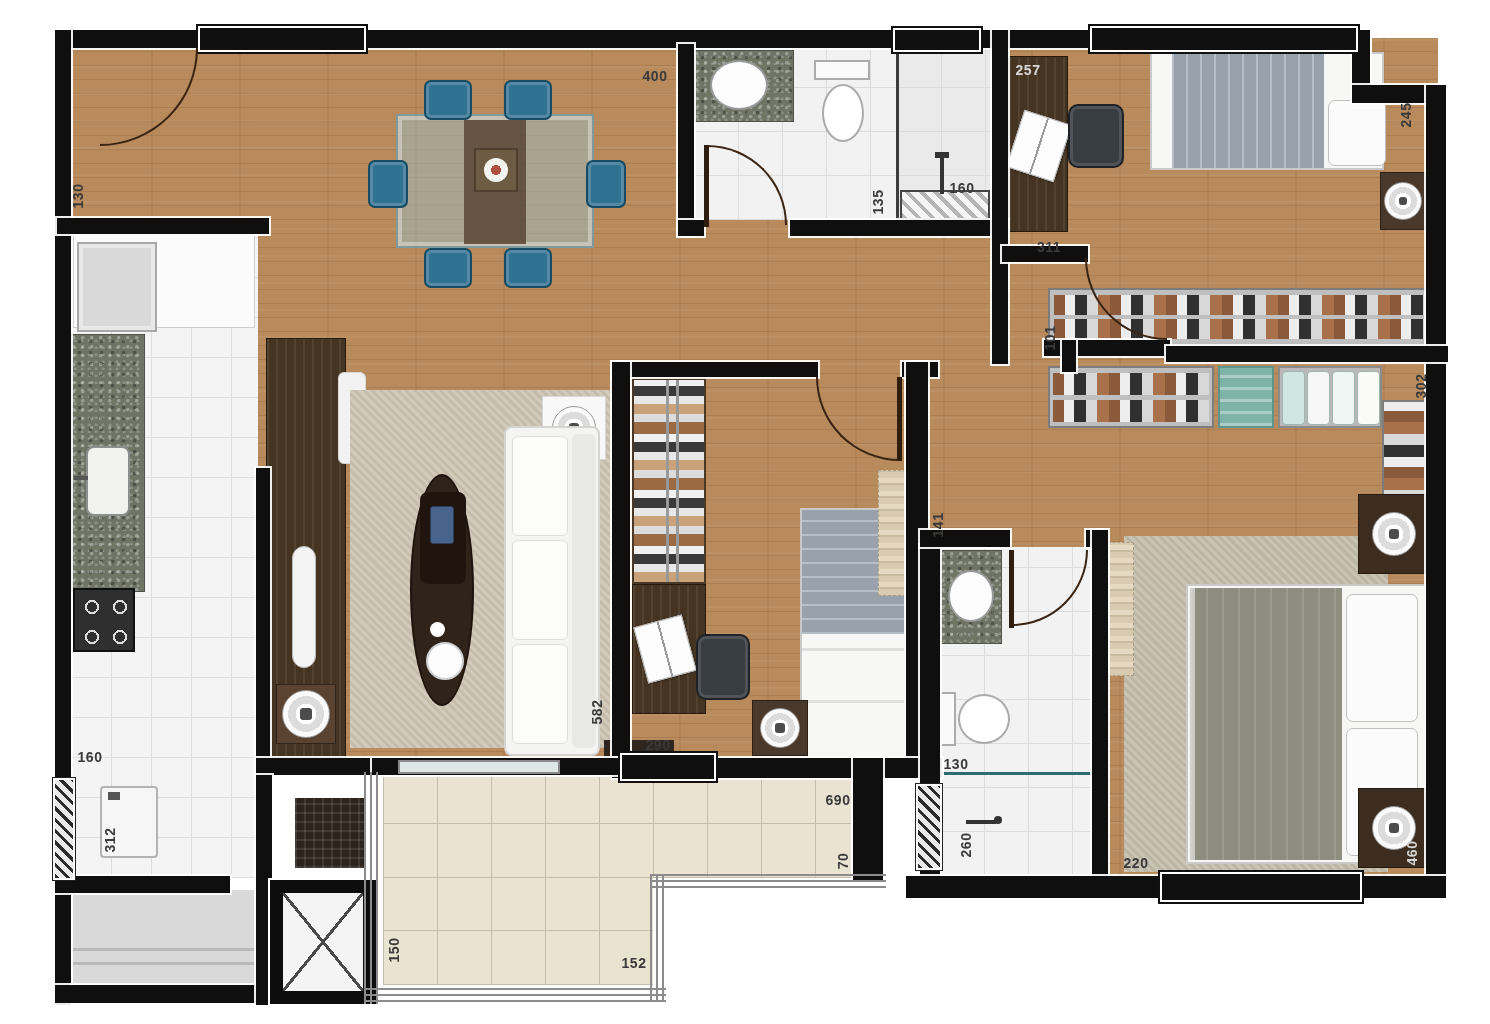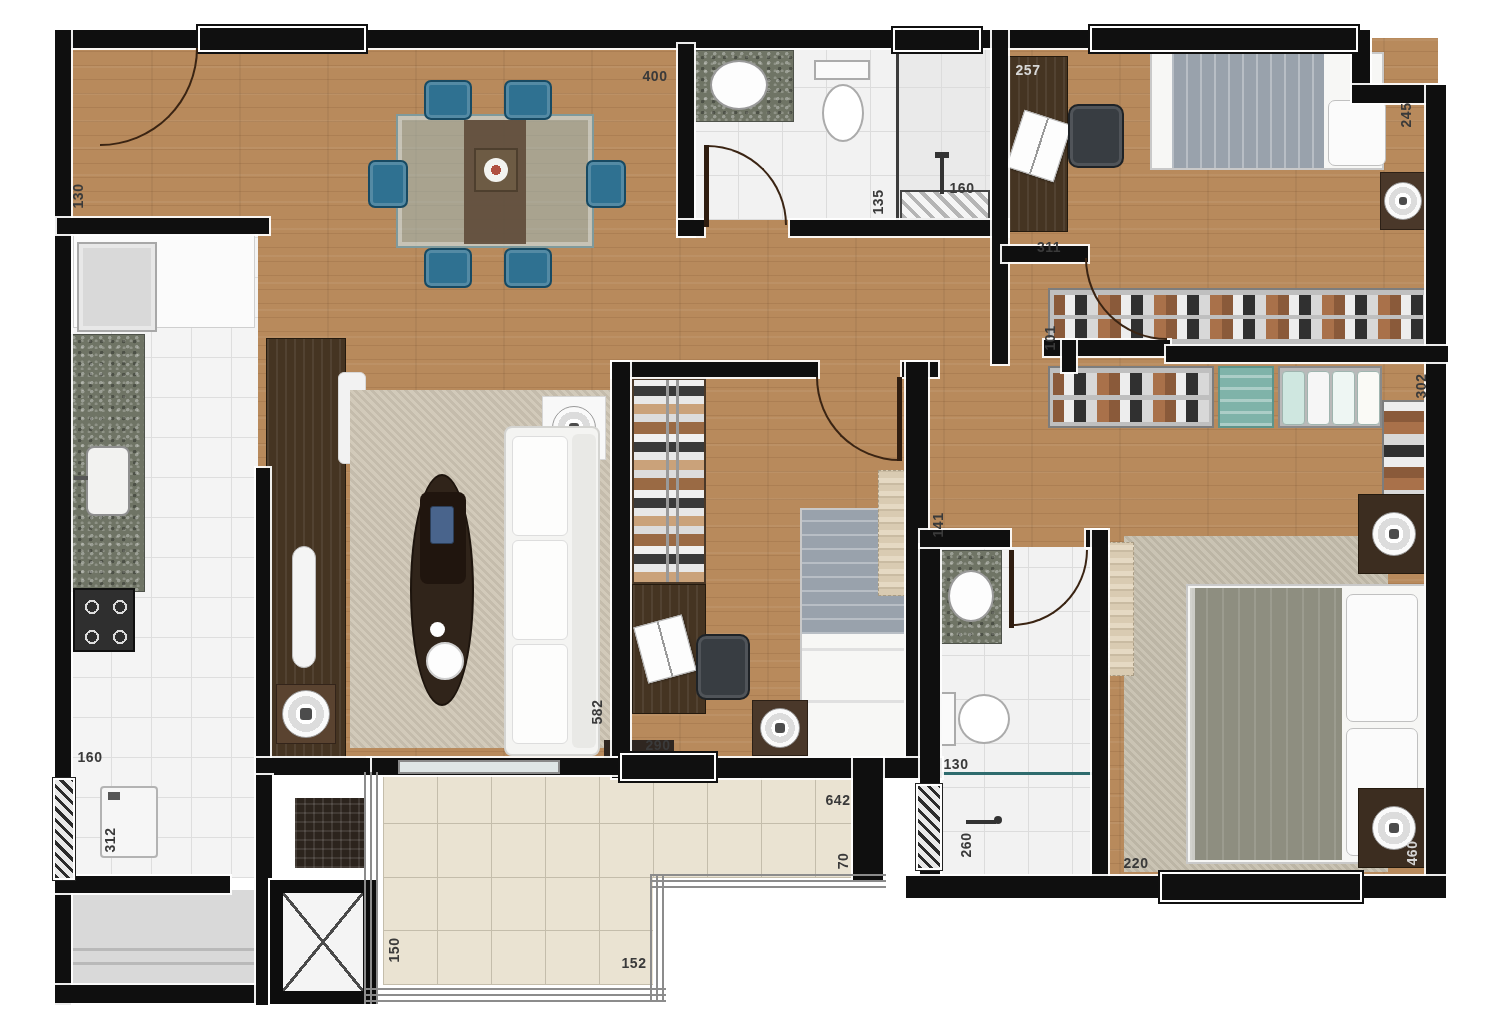--- a/index.html
+++ b/index.html
@@ -288,21 +288,21 @@
       <div class="dim" style="left: 1049px; top: 247px;">311</div>
       <div class="dim rot" style="left: 1050px; top: 338px;">101</div>
       <div class="dim rot" style="left: 1421px; top: 386px;">302</div>
       <div class="dim rot" style="left: 938px; top: 525px;">141</div>
       <div class="dim rot" style="left: 597px; top: 712px;">582</div>
       <div class="dim" style="left: 658px; top: 745px;">290</div>
       <div class="dim" style="left: 90px; top: 757px;">160</div>
       <div class="dim rot" style="left: 110px; top: 840px;">312</div>
       <div class="dim rot" style="left: 394px; top: 950px;">150</div>
       <div class="dim" style="left: 634px; top: 963px;">152</div>
-      <div class="dim" style="left: 838px; top: 800px;">642</div>
+      <div class="dim" style="left: 838px; top: 800px;">690</div>
       <div class="dim rot" style="left: 843px; top: 861px;">70</div>
       <div class="dim" style="left: 956px; top: 764px;">130</div>
       <div class="dim rot" style="left: 966px; top: 845px;">260</div>
       <div class="dim" style="left: 1136px; top: 863px;">220</div>
       <div class="dim rot" style="left: 1412px; top: 853px; color: rgb(212, 212, 212);">460</div>
     </div>
 
 </div>
 
 </body></html>

